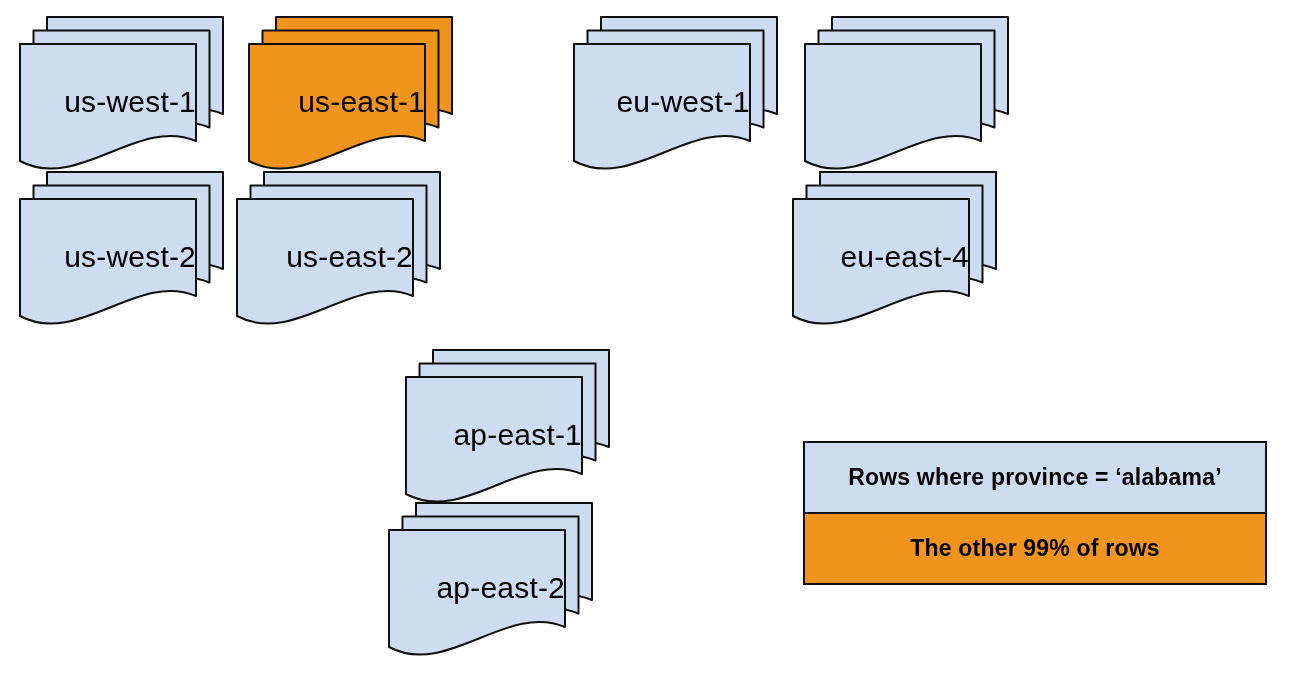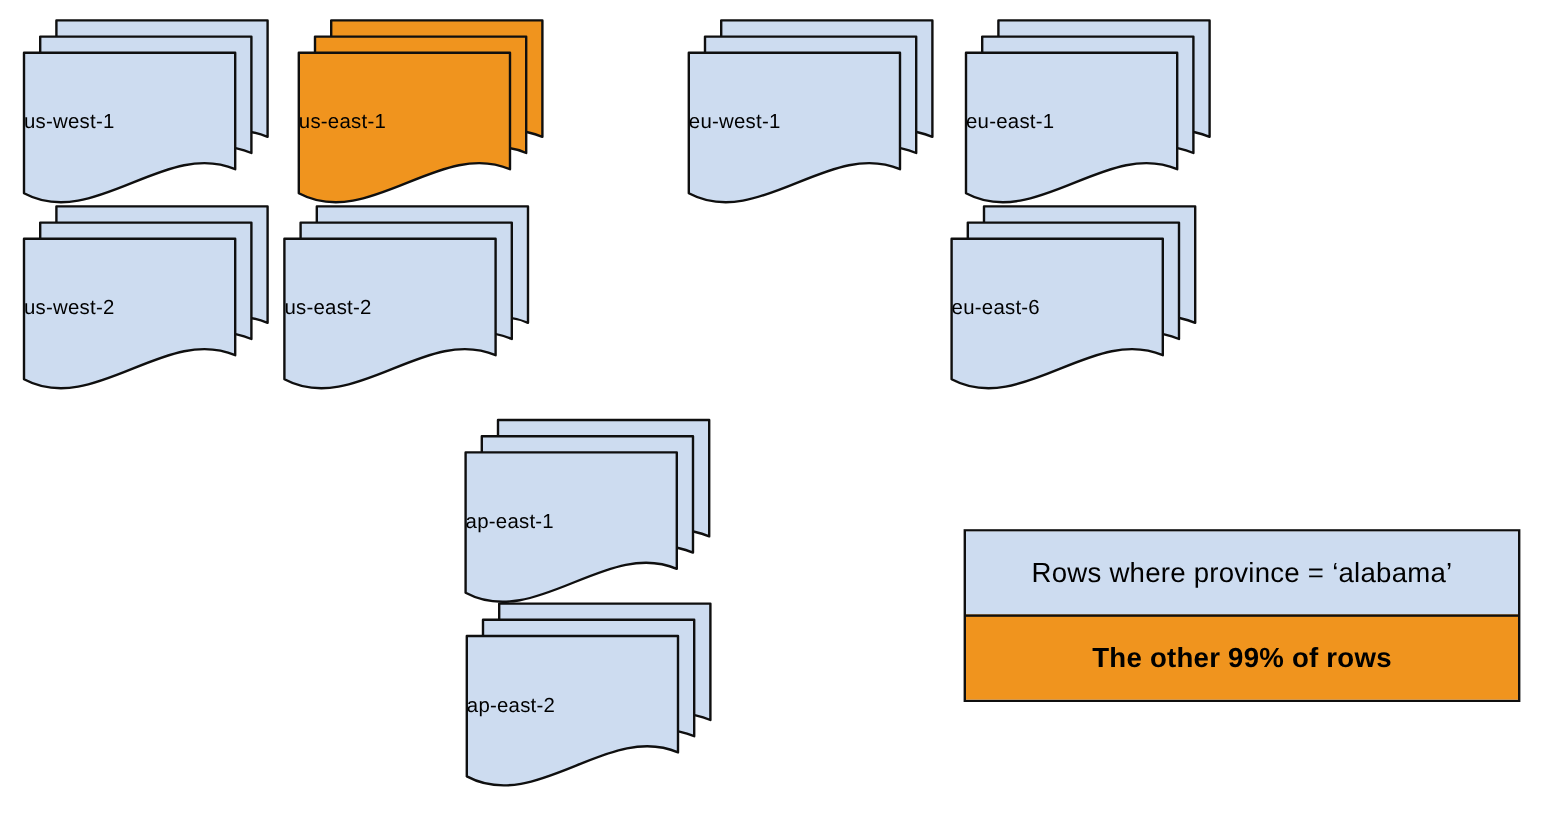--- a/index.html
+++ b/index.html
@@ -38,55 +38,55 @@
   .stack[data-variant="highlight"] .page {
     fill: var(--orange, #f0941e);
   }
   .stack .label {
     position: absolute;
     left: 0;
     top: 70px;
     width: 176px;
     height: 30px;
     line-height: 30px;
-    text-align: left;
-    font-size: 17px;
+    text-align: right;
+    font-size: 30px;
     letter-spacing: 0.2px;
   }
   
   #stack-us-west-1 { left: 20px;  top: 17px;  }
   #stack-us-east-1 { left: 249px; top: 17px;  }
   #stack-eu-west-1 { left: 574px; top: 17px;  }
   #stack-eu-east-1 { left: 805px; top: 17px;  }
   #stack-us-west-2 { left: 20px;  top: 172px; }
   #stack-us-east-2 { left: 237px; top: 172px; }
   #stack-eu-west-2 { left: 574px; top: 172px; }
   #stack-eu-east-2 { left: 793px; top: 172px; }
-  #stack-ap-east-1 { left: 388px; top: 350px; }
+  #stack-ap-east-1 { left: 406px; top: 350px; }
   #stack-ap-east-2 { left: 389px; top: 503px; }
   
   .legend {
     position: absolute;
     left: 803px;
     top: 441px;
     width: 460px;
     border: 2px solid var(--stroke, #0f0f0f);
   }
   .legend-row {
     height: 69px;
     display: flex;
     align-items: center;
     justify-content: center;
     font-size: 23px;
     letter-spacing: 0.2px;
   }
   .legend-row + .legend-row {
     border-top: 2px solid var(--stroke, #0f0f0f);
   }
-  .legend-row[data-variant="default"]   { background: var(--light-blue, #cddcf0); }
+  .legend-row[data-variant="default"]   { background: var(--light-blue, #cddcf0); font-weight: bold; }
   .legend-row[data-variant="highlight"] { background: var(--orange, #f0941e); font-weight: bold; }
 </style>
 </head>
 <body>
 
 <div class="canvas">
 
   <div class="stack" id="stack-us-west-1" data-variant="default">
     <svg width="206" height="156" viewBox="0 0 206 156">
       <path class="page" d="M27,0 L203,0 L203,97 C145,72 85,148 27,117 Z"></path>
@@ -113,21 +113,20 @@
     </svg>
     <div class="label">eu-west-1</div>
   </div>
 
   <div class="stack" id="stack-eu-east-1" data-variant="default">
     <svg width="206" height="156" viewBox="0 0 206 156">
       <path class="page" d="M27,0 L203,0 L203,97 C145,72 85,148 27,117 Z"></path>
       <path class="page" d="M13.5,13.5 L189.5,13.5 L189.5,110.5 C131.5,85.5 71.5,161.5 13.5,130.5 Z"></path>
       <path class="page" d="M0,27 L176,27 L176,124 C118,99 58,175 0,144 Z"></path>
     </svg>
-    <div class="label">eu-east-1</div>
   </div>
 
   <div class="stack" id="stack-us-west-2" data-variant="default">
     <svg width="206" height="156" viewBox="0 0 206 156">
       <path class="page" d="M27,0 L203,0 L203,97 C145,72 85,148 27,117 Z"></path>
       <path class="page" d="M13.5,13.5 L189.5,13.5 L189.5,110.5 C131.5,85.5 71.5,161.5 13.5,130.5 Z"></path>
       <path class="page" d="M0,27 L176,27 L176,124 C118,99 58,175 0,144 Z"></path>
     </svg>
     <div class="label">us-west-2</div>
   </div>
@@ -141,21 +140,21 @@
     <div class="label">us-east-2</div>
   </div>
 
 
   <div class="stack" id="stack-eu-east-2" data-variant="default">
     <svg width="206" height="156" viewBox="0 0 206 156">
       <path class="page" d="M27,0 L203,0 L203,97 C145,72 85,148 27,117 Z"></path>
       <path class="page" d="M13.5,13.5 L189.5,13.5 L189.5,110.5 C131.5,85.5 71.5,161.5 13.5,130.5 Z"></path>
       <path class="page" d="M0,27 L176,27 L176,124 C118,99 58,175 0,144 Z"></path>
     </svg>
-    <div class="label">eu-east-6</div>
+    <div class="label">eu-east-4</div>
   </div>
 
   <div class="stack" id="stack-ap-east-1" data-variant="default">
     <svg width="206" height="156" viewBox="0 0 206 156">
       <path class="page" d="M27,0 L203,0 L203,97 C145,72 85,148 27,117 Z"></path>
       <path class="page" d="M13.5,13.5 L189.5,13.5 L189.5,110.5 C131.5,85.5 71.5,161.5 13.5,130.5 Z"></path>
       <path class="page" d="M0,27 L176,27 L176,124 C118,99 58,175 0,144 Z"></path>
     </svg>
     <div class="label">ap-east-1</div>
   </div>

